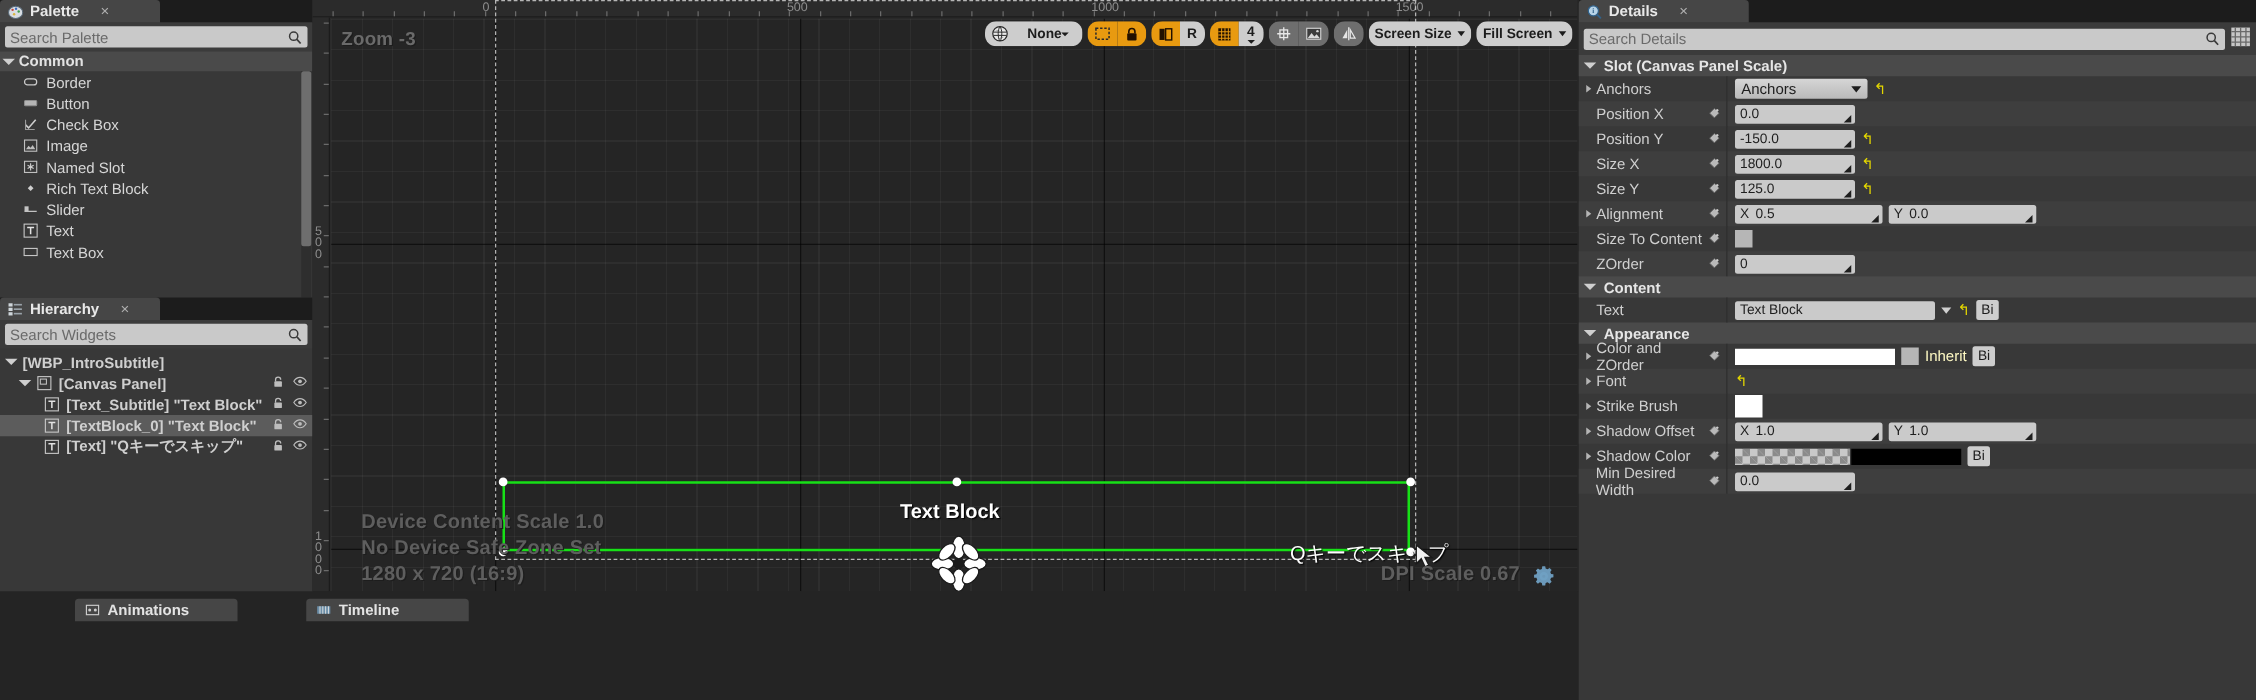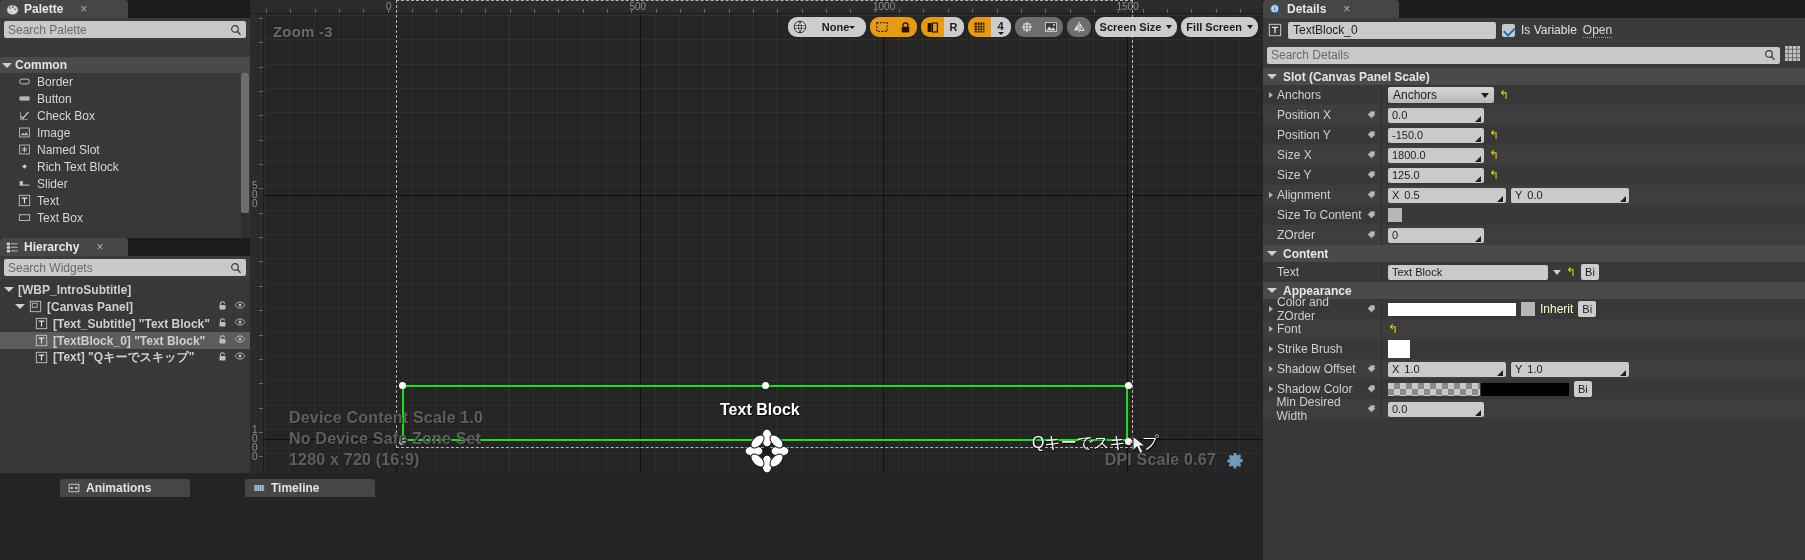--- a/index.html
+++ b/index.html
@@ -37,21 +37,21 @@
   }
   .search-box .mag { margin-left: auto; }
 
   .mag-svg { width: 12px; height: 12px; display:block; }
 
   
   #palette {
     position: absolute; left: 0; top: 0; width: 250px; height: 238px;
     background: #383838;
   }
-  #palette .plist { background: #383838; height: 198px; overflow: hidden; position: relative; margin-top: 16px; }
+  #palette .plist { background: #383838; height: 198px; overflow: hidden; position: relative; }
   .cat-head {
     background: #4a4a4a; height: 16px; display:flex; align-items:center;
     padding-left: 2px; font-weight: bold; color:#e2e2e2; font-size: 12px;
   }
   .tri { width: 0; height: 0; border-left: 4px solid #cfcfcf; border-top: 4px solid transparent; border-bottom: 4px solid transparent; margin-right:4px; }
   .tri.open { border-left: 5px solid transparent; border-right: 5px solid transparent; border-top: 5px solid #cfcfcf; border-bottom: none; margin-right:3px;}
   .palette-item {
     height: 17px; display: flex; align-items: center; gap: 6px;
     padding-left: 18px; color: #d6d6d6; font-size: 12px;
   }
@@ -680,34 +680,20 @@
               <circle cx="7" cy="7" r="5" fill="#b6d3e8" stroke="#30618a" stroke-width="1.2"></circle>
               <text x="7" y="9.6" font-size="7" text-anchor="middle" fill="#30618a" font-family="Liberation Serif, serif">i</text>
               <line x1="10.6" y1="10.6" x2="14.4" y2="14.4" stroke="#30618a" stroke-width="1.8"></line>
             </svg>
         </span>
         <span>Details</span>
         <span class="tab-close">×</span>
       </div>
     </div>
 
-    <div class="det-namerow">
-      <span class="tab-ico" style="width:14px;height:14px;">
-        <svg viewBox="0 0 16 16" width="14" height="14">
-            <rect x="1.5" y="1.5" width="13" height="13" fill="none" stroke="#d0d0d0" stroke-width="1.1"></rect>
-            <path d="M4.5 5h7M8 5v6.5" stroke="#e8e8e8" stroke-width="1.5"></path>
-          </svg>
-      </span>
-      <div class="det-namebox">
-        <span>TextBlock_0</span>
-      </div>
-      <span class="chk checked"></span>
-      <span style="font-size:12px;color:#e0e0e0;">Is Variable</span>
-      <span class="det-link">Open</span>
-    </div>
 
     <div class="search-row" style="display:flex;gap:4px;align-items:center;">
       <div class="search-box" style="flex:1;">
         <span>Search Details</span>
         <span class="mag">
           <svg class="mag-svg" viewBox="0 0 16 16">
               <circle cx="6.6" cy="6.6" r="4.4" fill="none" stroke="#3a3a3a" stroke-width="1.6"></circle>
               <line x1="10" y1="10" x2="14" y2="14.4" stroke="#3a3a3a" stroke-width="1.8"></line>
             </svg>
         </span>

